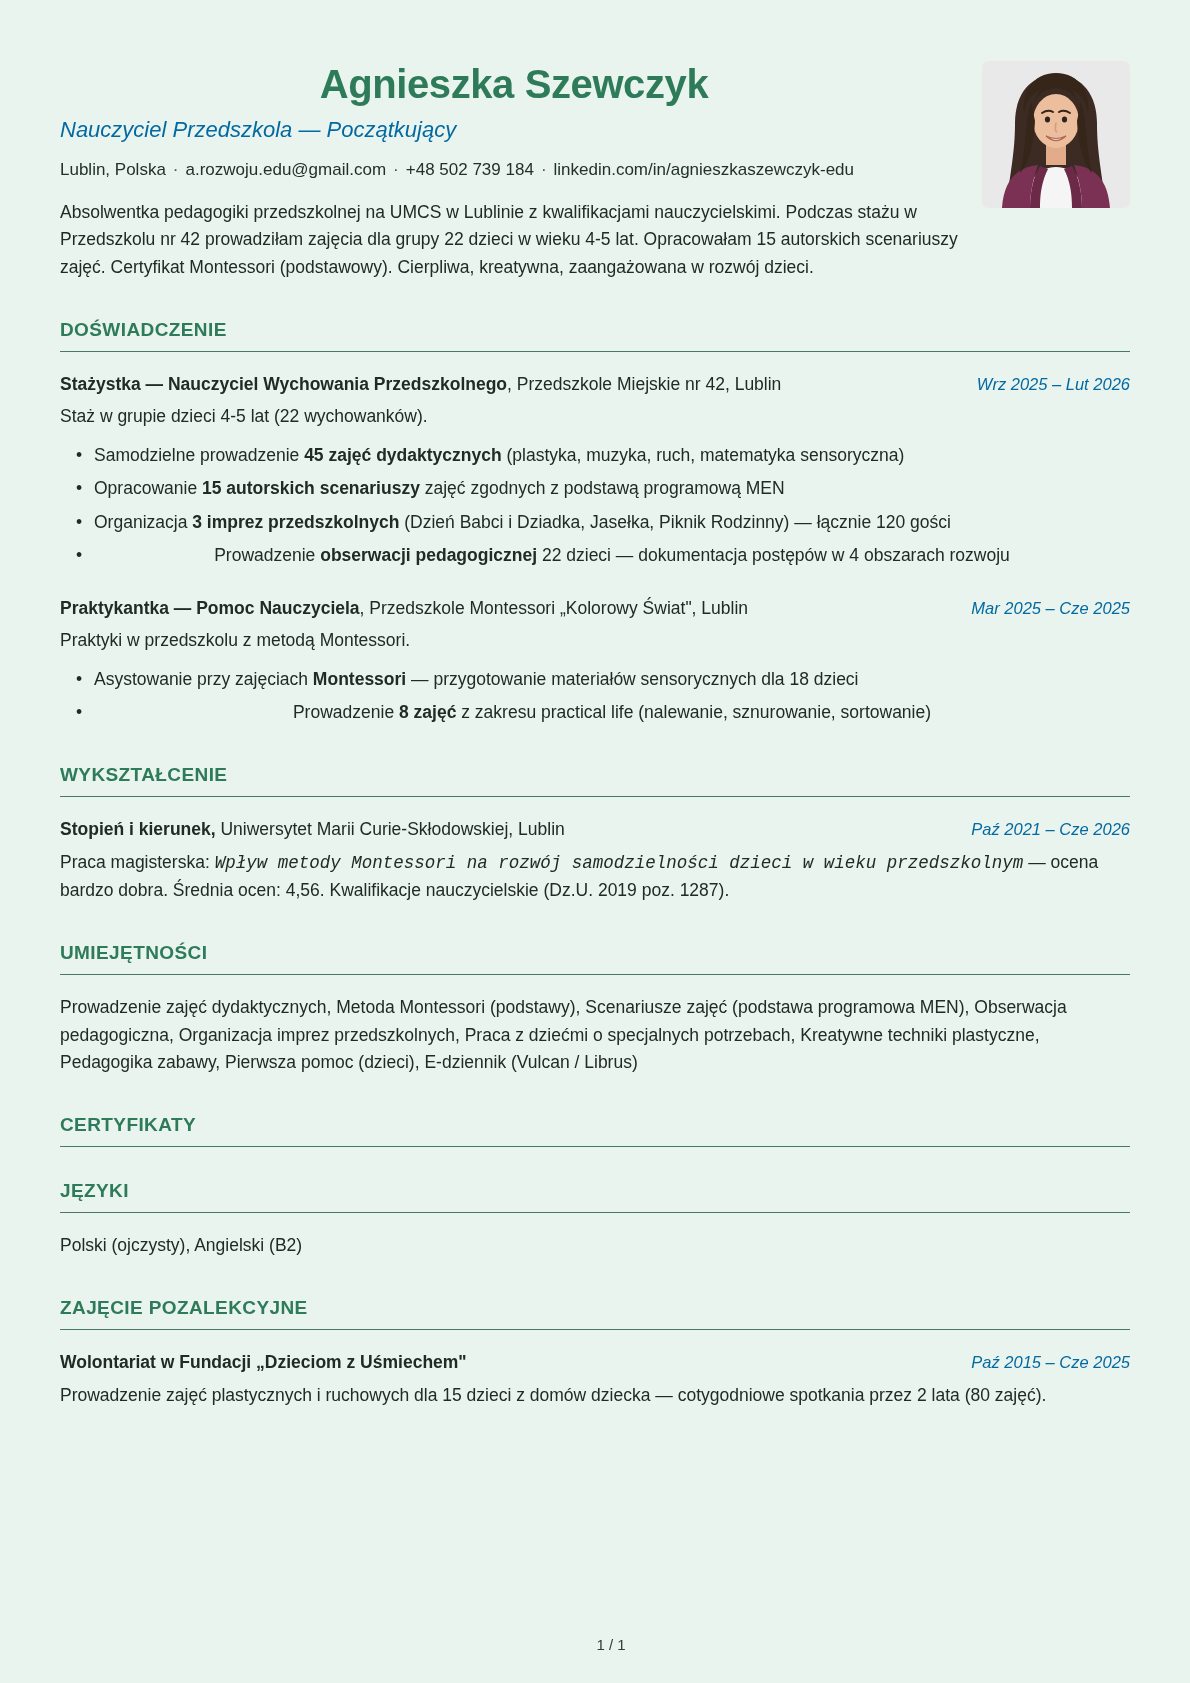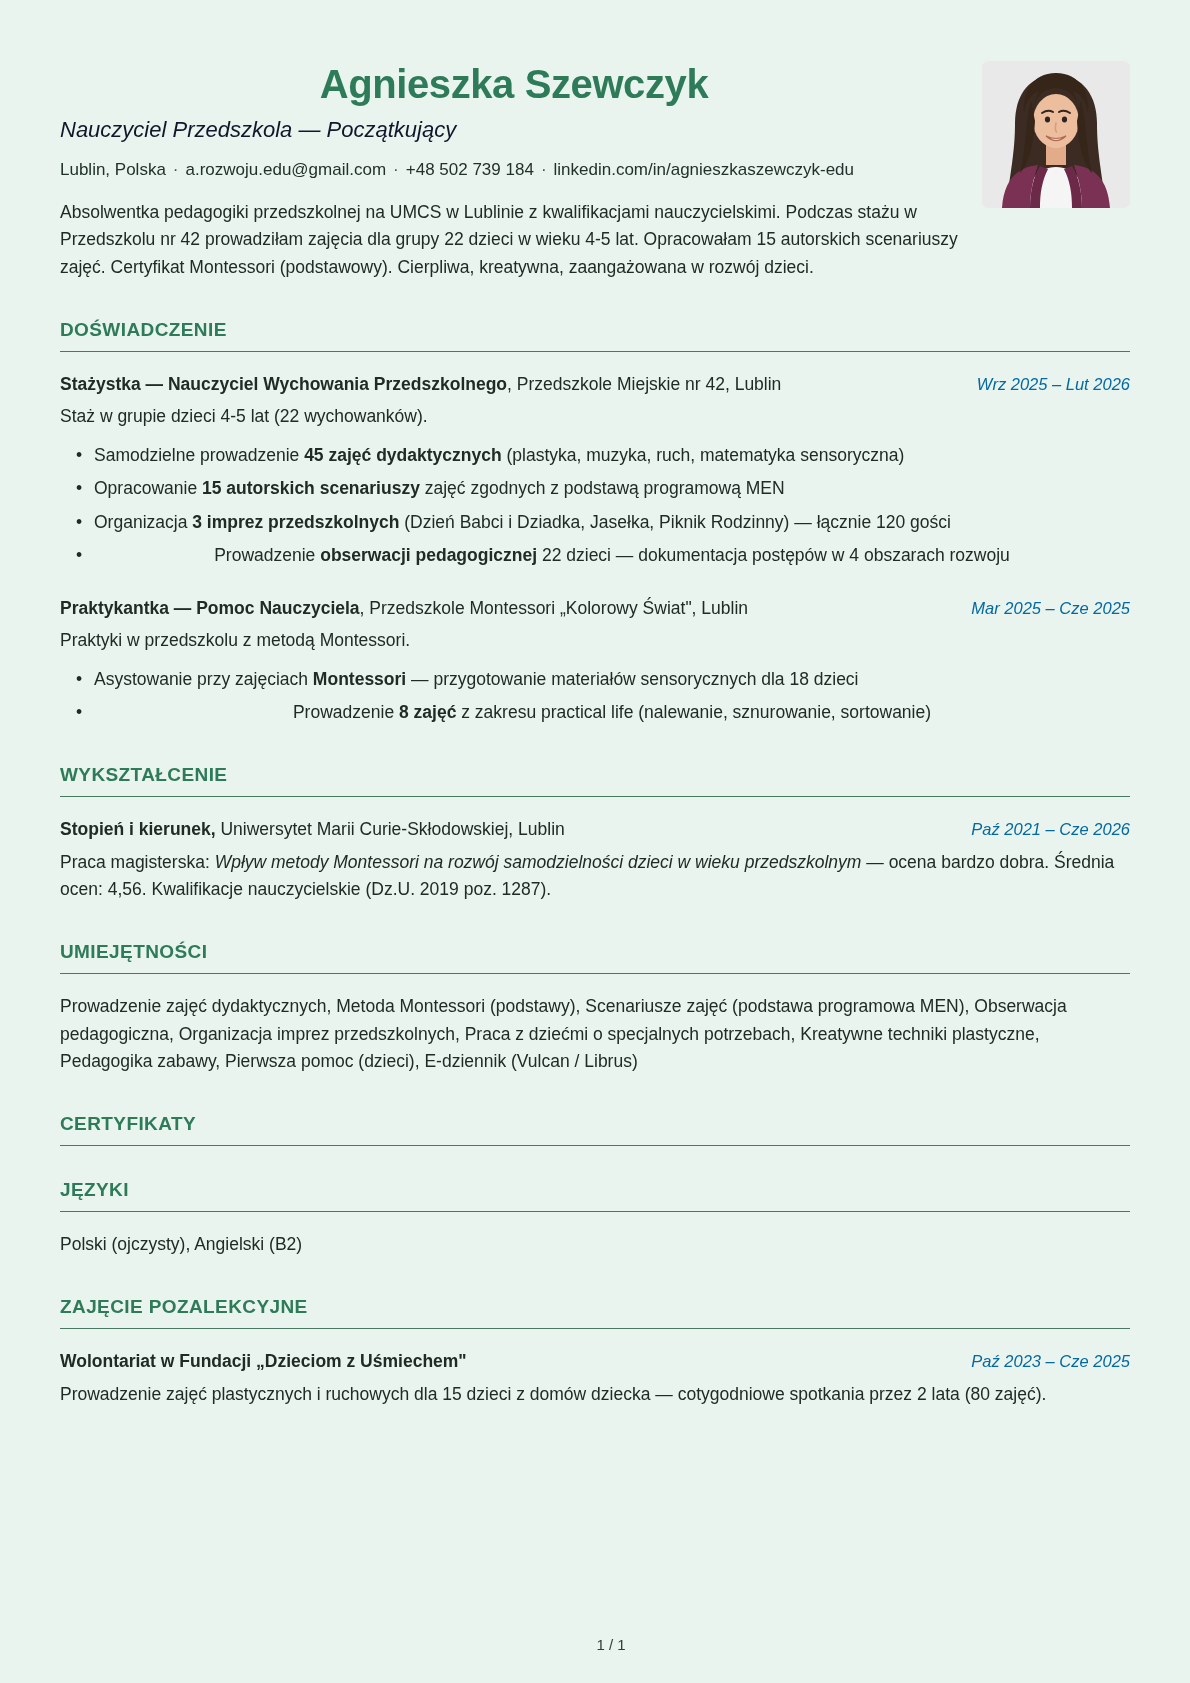--- a/index.html
+++ b/index.html
@@ -23,21 +23,21 @@
     margin: 6px 0 10px 0;
     font-size: 40px;
     font-weight: 700;
     letter-spacing: -0.4px;
     color: #2e7b59;
     text-align: center;
   }
   .job-subtitle {
     font-size: 22px;
     font-style: italic;
-    color: #0f172a;
+    color: #0369a1;
     margin: 1px 0 13px 0;
   }
   .contact-line { font-size: 17px; color: #22312b; }
   .contact-line .sep { margin: 0 7px; color: #44544c; }
   .summary {
     margin: 19px 0 0 0;
     font-size: 17.5px;
     line-height: 1.56;
     color: #212b26;
   }
@@ -67,21 +67,21 @@
   .entry-title { margin: 0; font-size: 17.5px; line-height: 1.55; }
   .entry-title strong { font-weight: 700; }
   .entry-dates {
     font-size: 16.5px;
     font-style: italic;
     color: #0369a1;
     white-space: nowrap;
     margin-left: 24px;
   }
   .entry-desc { margin: 5px 0 0 0; font-size: 17.5px; line-height: 1.56; }
-  .entry-desc em { font-style: italic; }
+  .entry-desc em { font-style: italic; font-family: Liberation Mono, monospace; }
   ul.bullets { margin: 12px 0 0 0; padding: 0 0 0 34px; list-style: none; }
   ul.bullets li {
     position: relative;
     font-size: 17.5px;
     line-height: 1.55;
     margin: 0 0 6px 0;
   }
   ul.bullets li:last-child { margin-bottom: 0; text-align: center; }
   ul.bullets li::before {
     content: "\2022";
@@ -214,21 +214,21 @@
       <p class="plain-text">Polski (ojczysty), Angielski (B2)</p>
     </div>
   </section>
 
   <section class="section">
     <h2 class="section-title">ZAJĘCIE POZALEKCYJNE</h2>
     <div class="section-body">
       <div class="entry">
         <div class="entry-head">
           <p class="entry-title"><strong>Wolontariat w Fundacji „Dzieciom z Uśmiechem"</strong></p>
-          <span class="entry-dates">Paź 2023 – Cze 2025</span>
+          <span class="entry-dates">Paź 2015 – Cze 2025</span>
         </div>
         <p class="entry-desc">Prowadzenie zajęć plastycznych i ruchowych dla 15 dzieci z domów dziecka — cotygodniowe spotkania przez 2 lata (80 zajęć).</p>
       </div>
     </div>
   </section>
 
   <div class="page-footer">1 / 1</div>
 
 </div>
 

